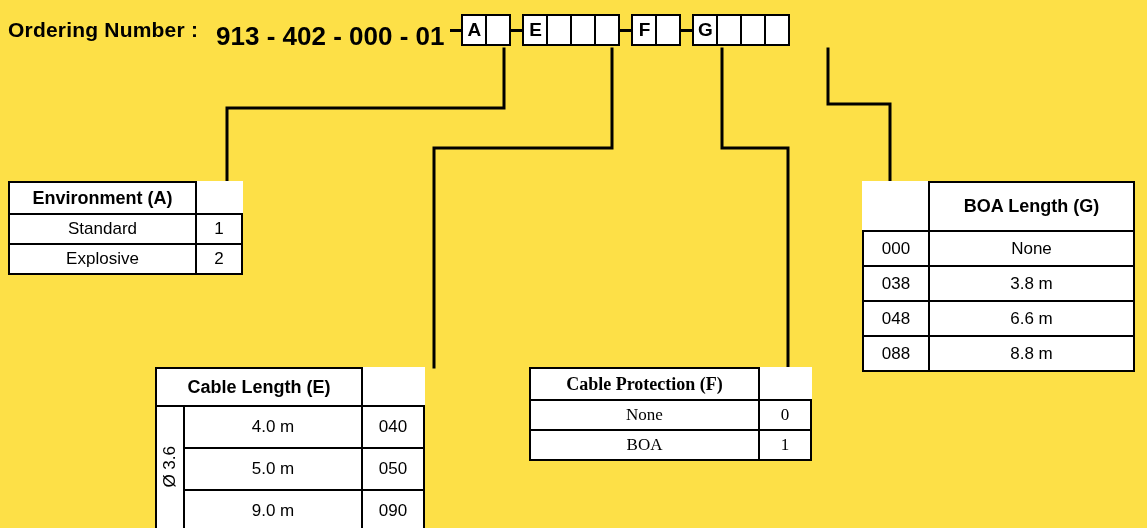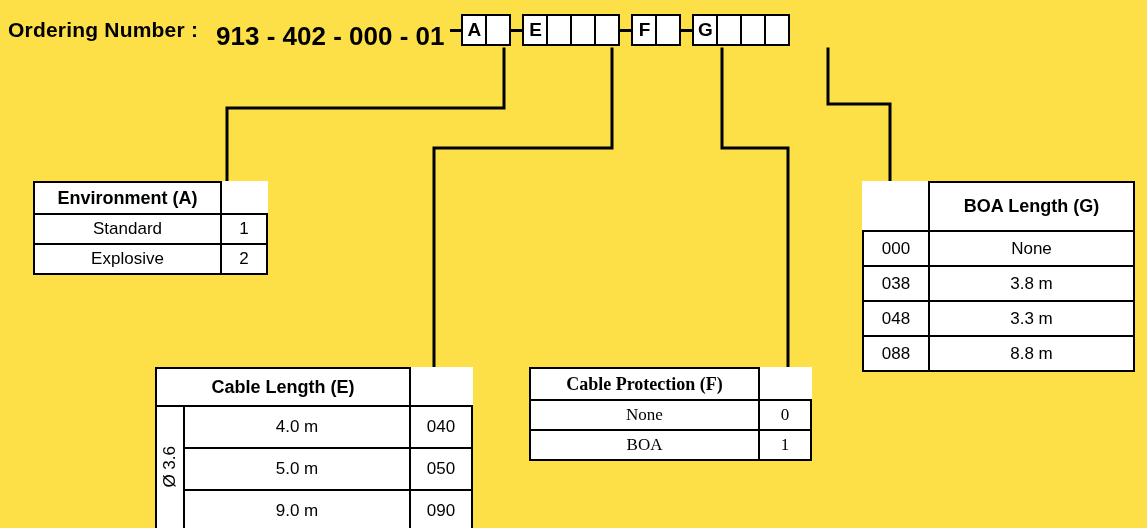--- a/index.html
+++ b/index.html
@@ -100,37 +100,37 @@
     height: 32px;
   }
   td.blank, th.blank {
     border: none;
     background: transparent;
   }
   .lbl-cell { padding: 0 10px; }
   .code-col { width: 46px; }
 
   
-  #tbl-environment { left: 33px; top: 181px; }
+  #tbl-environment { left: 8px; top: 181px; }
   #tbl-environment .name-col { width: 187px; }
 
   
   #tbl-cable-length { left: 155px; top: 367px; }
   #tbl-cable-length .dia-col {
     width: 28px;
     vertical-align: middle;
   }
   .vert-label {
     writing-mode: vertical-rl;
     transform: rotate(180deg);
     font-size: 17px;
     display: inline-block;
     white-space: nowrap;
   }
-  #tbl-cable-length .len-col { width: 254px; margin-left: 28px; }
+  #tbl-cable-length .len-col { width: 206px; margin-left: 28px; }
   #tbl-cable-length .code-col { width: 62px; }
   #tbl-cable-length td, #tbl-cable-length th { height: 42px; }
   #tbl-cable-length th { height: 38px; }
 
   
   #tbl-cable-protection { left: 529px; top: 367px; font-family: Liberation Serif, serif; }
   #tbl-cable-protection .name-col { width: 229px; }
   #tbl-cable-protection .code-col { width: 52px; }
 
   
@@ -269,21 +269,21 @@
       <tr>
         <td class="code-col">000</td>
         <td class="lbl-cell">None</td>
       </tr>
       <tr>
         <td class="code-col">038</td>
         <td class="lbl-cell">3.8 m</td>
       </tr>
       <tr>
         <td class="code-col">048</td>
-        <td class="lbl-cell">3.3 m</td>
+        <td class="lbl-cell">6.6 m</td>
       </tr>
       <tr>
         <td class="code-col">088</td>
         <td class="lbl-cell">8.8 m</td>
       </tr>
     </tbody>
       </table>
   </div>
 
 </div>

